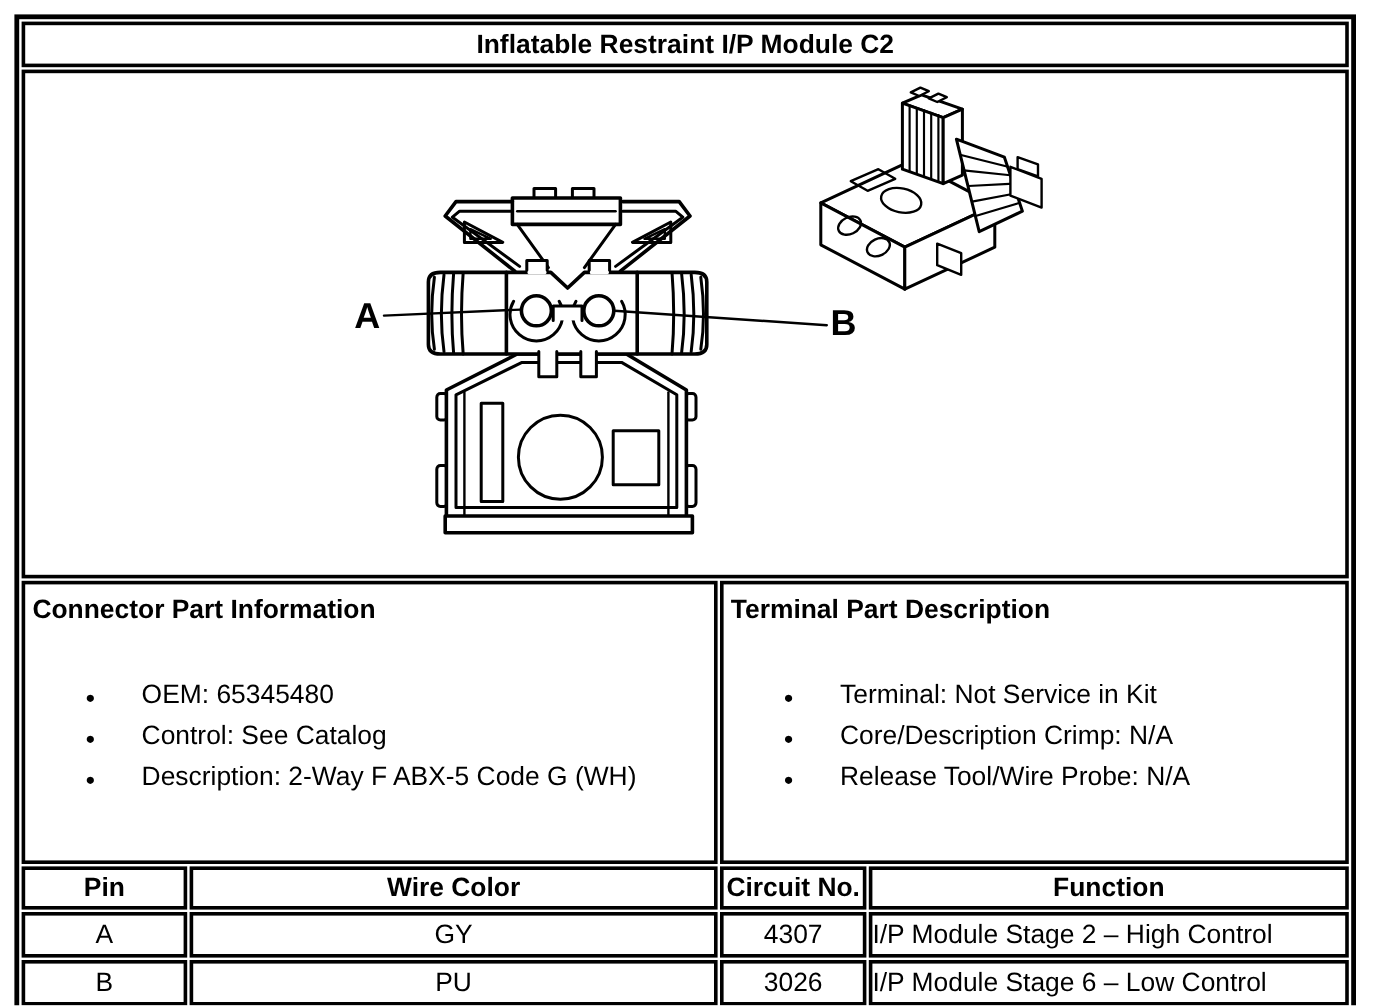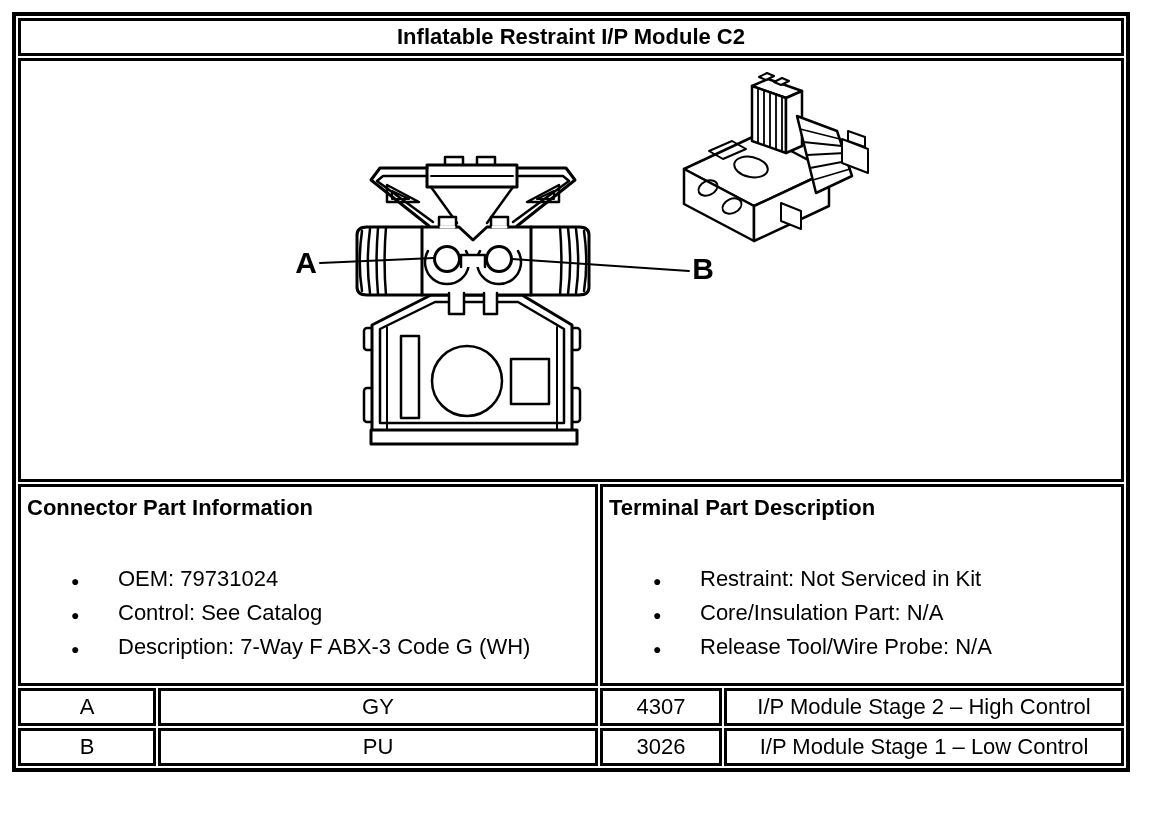--- a/index.html
+++ b/index.html
@@ -39,21 +39,21 @@
     height: 38px;
     text-align: center;
     vertical-align: middle;
     font-weight: bold;
   }
   td.diagram-cell { height: 424px; }
   .diagram-wrap { position: relative; width: 100%; height: 418px; }
   .diagram-wrap svg { position: absolute; left: 0; top: 0; }
 
   td.info-cell {
-    height: 202px;
+    height: 236px;
     vertical-align: top;
   }
   .info-head {
     font-weight: bold;
     padding: 8px 0 0 6px;
     white-space: nowrap;
   }
   ul.blist {
     list-style: none;
     margin: 42px 0 0 0;
@@ -77,21 +77,21 @@
     font-weight: bold;
     text-align: center;
     vertical-align: middle;
   }
   td.data-cell {
     height: 38px;
     text-align: center;
     vertical-align: middle;
   }
   td.fn-cell {
-    text-align: center;
+    text-align: left;
     padding-left: 5px;
     white-space: nowrap;
   }
   .pin-letter {
     font-size: 30px;
     font-weight: bold;
     font-family: "Liberation Sans", sans-serif;
   }
 </style>
 </head>
@@ -213,60 +213,66 @@
         </div>
       </td>
     </tr>
 
     <tr>
       <td class="info-cell" colspan="2">
         <div class="info-head">Connector Part Information</div>
         <ul class="blist">
           <li>
             <span class="dot">●</span>
-            <span>OEM: 79731024</span>
+            <span>OEM: 65345480</span>
           </li>
           <li>
             <span class="dot">●</span>
             <span>Control: See Catalog</span>
           </li>
           <li>
             <span class="dot">●</span>
-            <span>Description: 7-Way F ABX-3 Code G (WH)</span>
+            <span>Description: 2-Way F ABX-5 Code G (WH)</span>
           </li>
         </ul>
       </td>
       <td class="info-cell" colspan="2">
         <div class="info-head">Terminal Part Description</div>
         <ul class="blist">
           <li>
             <span class="dot">●</span>
-            <span>Restraint: Not Serviced in Kit</span>
-          </li>
-          <li>
-            <span class="dot">●</span>
-            <span>Core/Insulation Part: N/A</span>
+            <span>Terminal: Not Service in Kit</span>
+          </li>
+          <li>
+            <span class="dot">●</span>
+            <span>Core/Description Crimp: N/A</span>
           </li>
           <li>
             <span class="dot">●</span>
             <span>Release Tool/Wire Probe: N/A</span>
           </li>
         </ul>
       </td>
     </tr>
 
+    <tr>
+      <td class="th-cell">Pin</td>
+      <td class="th-cell">Wire Color</td>
+      <td class="th-cell">Circuit No.</td>
+      <td class="th-cell">Function</td>
+    </tr>
 
     <tr>
       <td class="data-cell">A</td>
       <td class="data-cell">GY</td>
       <td class="data-cell">4307</td>
       <td class="data-cell fn-cell">I/P Module Stage 2 – High Control</td>
     </tr>
 
     <tr>
       <td class="data-cell">B</td>
       <td class="data-cell">PU</td>
       <td class="data-cell">3026</td>
-      <td class="data-cell fn-cell">I/P Module Stage 1 – Low Control</td>
+      <td class="data-cell fn-cell">I/P Module Stage 6 – Low Control</td>
     </tr>
   </tbody>
     </table>
 </div>
 
 </body></html>

